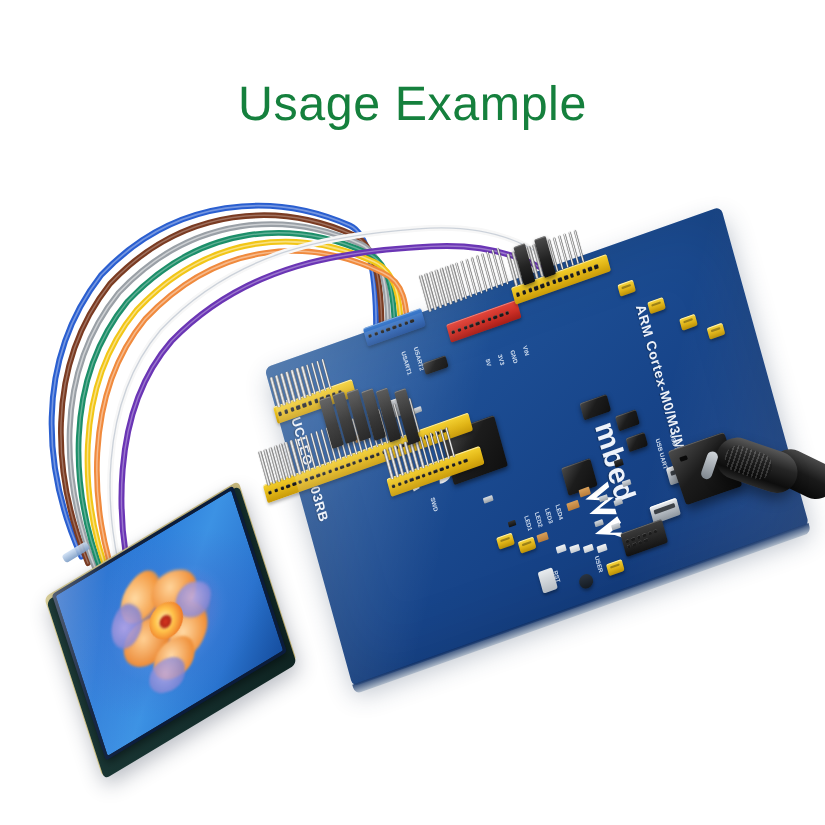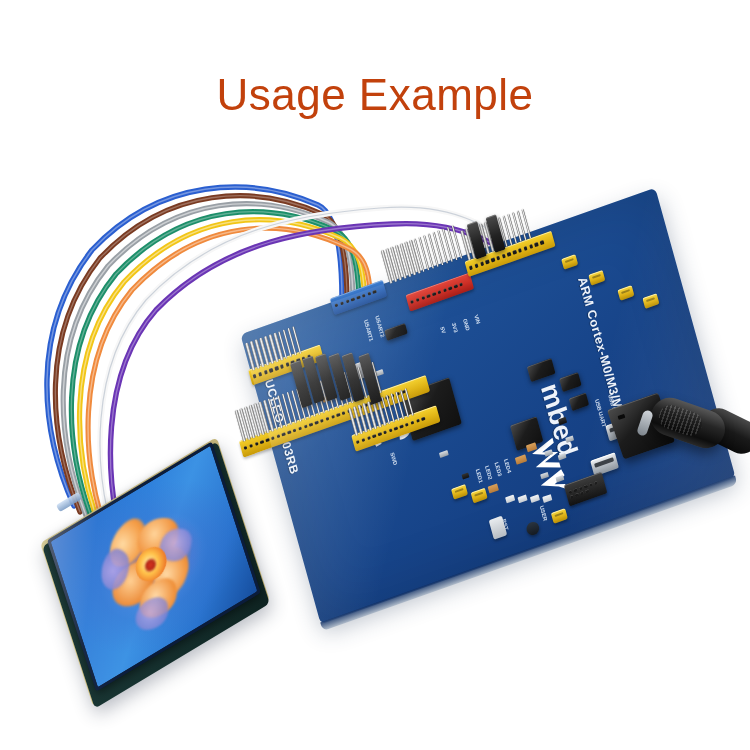--- a/index.html
+++ b/index.html
@@ -159,21 +159,21 @@
            background:linear-gradient(#cfe0f5,#7a9bc4);opacity:.9;}
 
   
   #wires{position:absolute;left:0;top:0;width:750px;height:750px;}
 </style>
 </head>
 <body style="background: rgb(255, 255, 255);">
 
 <div id="stage">
 
-  <div id="title" style="color: #c2410c;">Usage Example</div>
+  <div id="title" style="color: #15803d;">Usage Example</div>
 
   <div id="photo">
 
     <svg id="wires" viewBox="0 0 750 750" preserveAspectRatio="none">
       <defs>
         <filter id="wsoft" x="-20%" y="-20%" width="140%" height="140%">
           <feGaussianBlur stdDeviation="0.45"></feGaussianBlur>
         </filter>
       </defs>
       <g filter="url(#wsoft)" fill="none" stroke-linecap="round">

